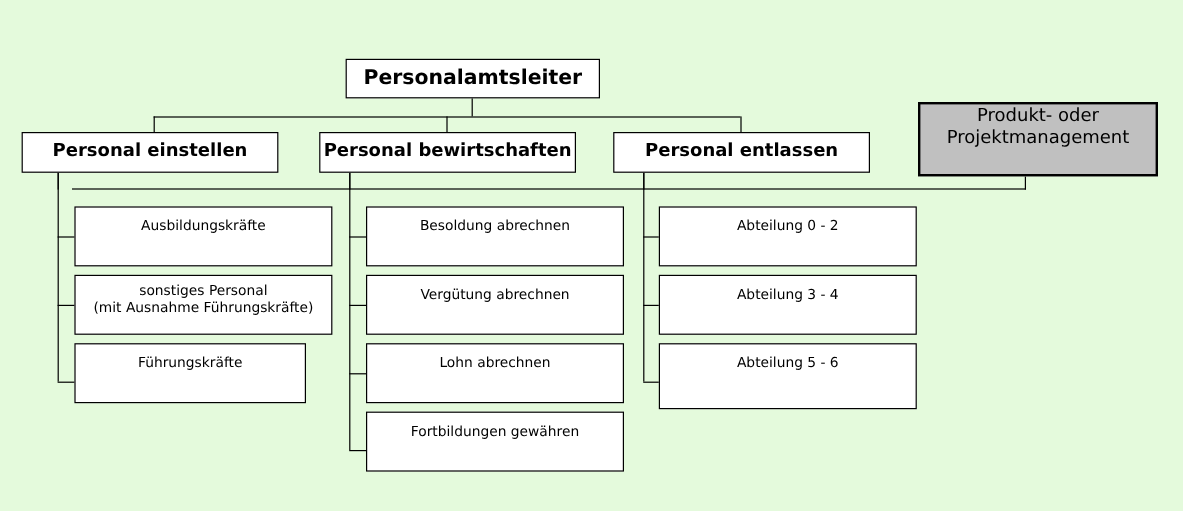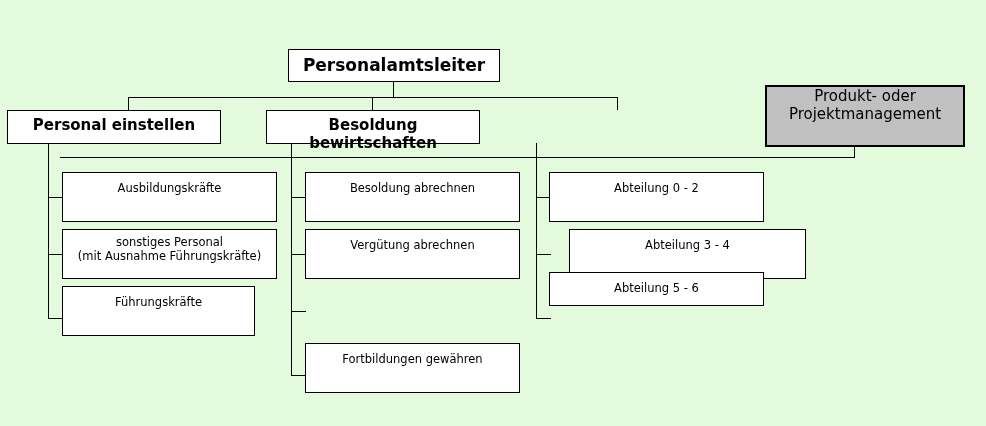--- a/index.html
+++ b/index.html
@@ -110,25 +110,28 @@
 
   <div class="vline" style="left:536px; top:143px; height:175px;"></div>
   <div class="hline" style="left:536px; top:197px; width:15px;"></div>
   <div class="hline" style="left:536px; top:254px; width:15px;"></div>
   <div class="hline" style="left:536px; top:318px; width:15px;"></div>
 
   <div class="node lvl1" style="left:288px; top:49px; width:212px; height:33px;">
     <span class="label">Personalamtsleiter</span>
   </div>
 
-  <div class="node lvl2" style="left:7px; top:110px; width:214px; height:34px;">
+  <div class="node lvl2" style="left:18px; top:110px; width:214px; height:34px;">
     <span class="label">Personal einstellen</span>
   </div>
   <div class="node lvl2" style="left:266px; top:110px; width:214px; height:34px;">
-    <span class="label">Besoldung bewirtschaften</span>
+    <span class="label">Personal bewirtschaften</span>
+  </div>
+  <div class="node lvl2" style="left:511px; top:110px; width:214px; height:34px;">
+    <span class="label">Personal entlassen</span>
   </div>
 
   <div class="node lvl2grey" style="left:765px; top:85px; width:200px; height:62px;">
     <span class="label">Produkt- oder
 Projektmanagement</span>
   </div>
 
   <div class="node lvl3 two-line" style="left:62px; top:229px; width:215px; height:50px;">
     <span class="label">sonstiges Personal
 (mit Ausnahme Führungskräfte)</span>
@@ -139,27 +142,30 @@
   <div class="node lvl3" style="left:62px; top:286px; width:193px; height:50px;">
     <span class="label">Führungskräfte</span>
   </div>
 
   <div class="node lvl3" style="left:305px; top:172px; width:215px; height:50px;">
     <span class="label">Besoldung abrechnen</span>
   </div>
   <div class="node lvl3" style="left:305px; top:229px; width:215px; height:50px;">
     <span class="label">Vergütung abrechnen</span>
   </div>
+  <div class="node lvl3" style="left:305px; top:286px; width:215px; height:50px;">
+    <span class="label">Lohn abrechnen</span>
+  </div>
   <div class="node lvl3" style="left:305px; top:343px; width:215px; height:50px;">
     <span class="label">Fortbildungen gewähren</span>
   </div>
 
   <div class="node lvl3" style="left:549px; top:172px; width:215px; height:50px;">
     <span class="label">Abteilung 0 - 2</span>
   </div>
-  <div class="node lvl3" style="left:569px; top:229px; width:237px; height:50px;">
+  <div class="node lvl3" style="left:549px; top:229px; width:215px; height:50px;">
     <span class="label">Abteilung 3 - 4</span>
   </div>
-  <div class="node lvl3" style="left:549px; top:272px; width:215px; height:34px;text-align:center;">
+  <div class="node lvl3" style="left:549px; top:286px; width:215px; height:55px;text-align:center;">
     <span class="label">Abteilung 5 - 6</span>
   </div>
 
 </div>
 
 </body></html>

